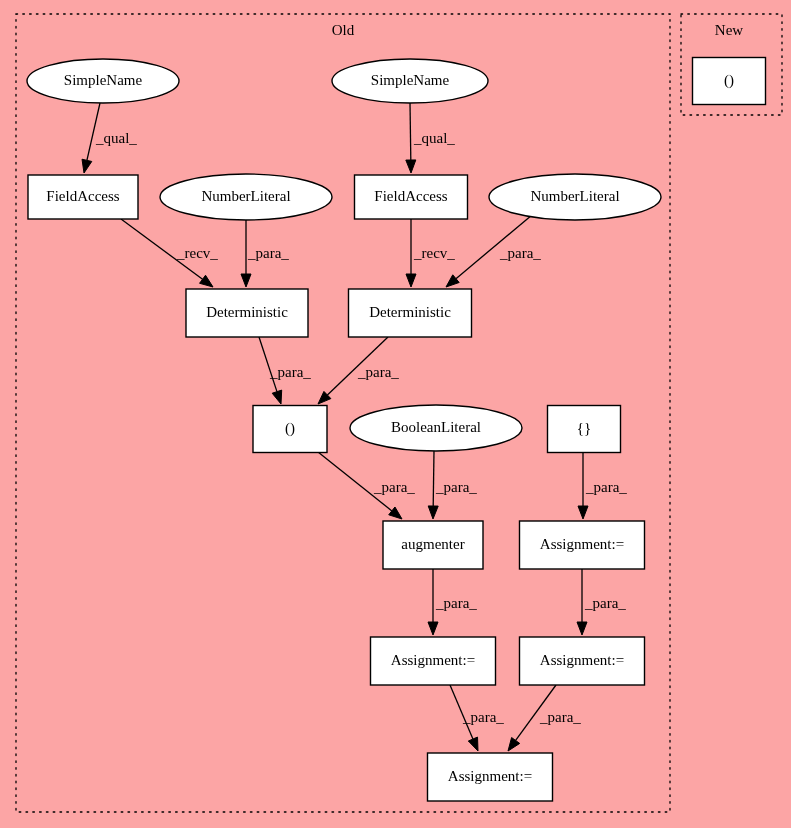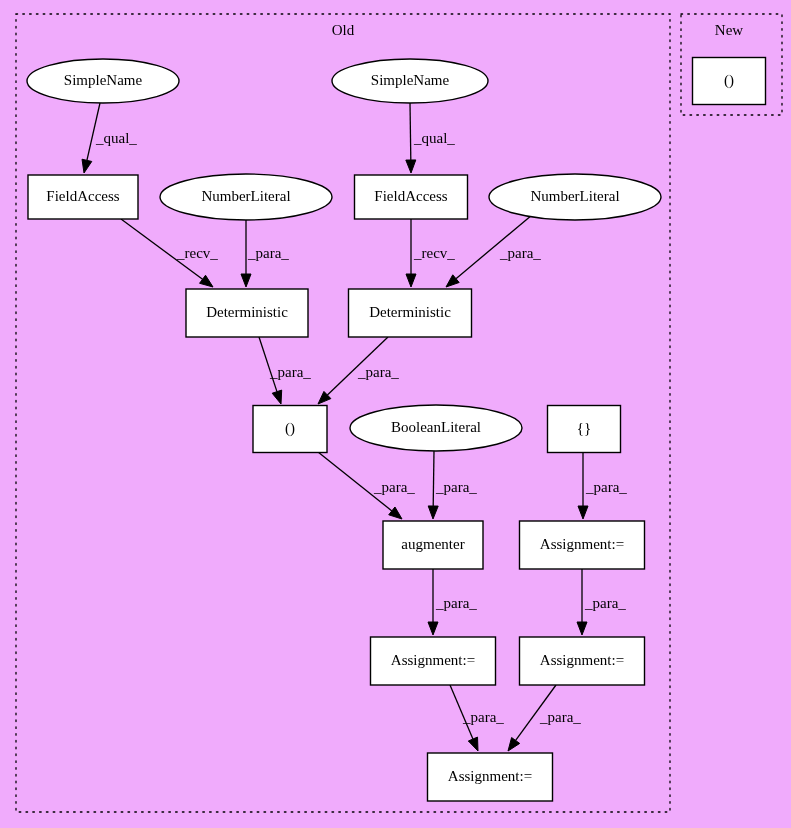--- a/index.html
+++ b/index.html
@@ -4,21 +4,21 @@
 <style>
   html, body {
     margin: 0;
     padding: 0;
     background: #ffffff;
   }
   #canvas {
     position: relative;
     width: 791px;
     height: 828px;
-    background: #f0abfc;
+    background: #fca5a5;
     font-family: "Liberation Serif", "DejaVu Serif", serif;
   }
   svg { display: block; }
   .node-shape {
     fill: #ffffff;
     stroke: #000000;
     stroke-width: 1.4;
   }
   .cluster-box {
     fill: none;

